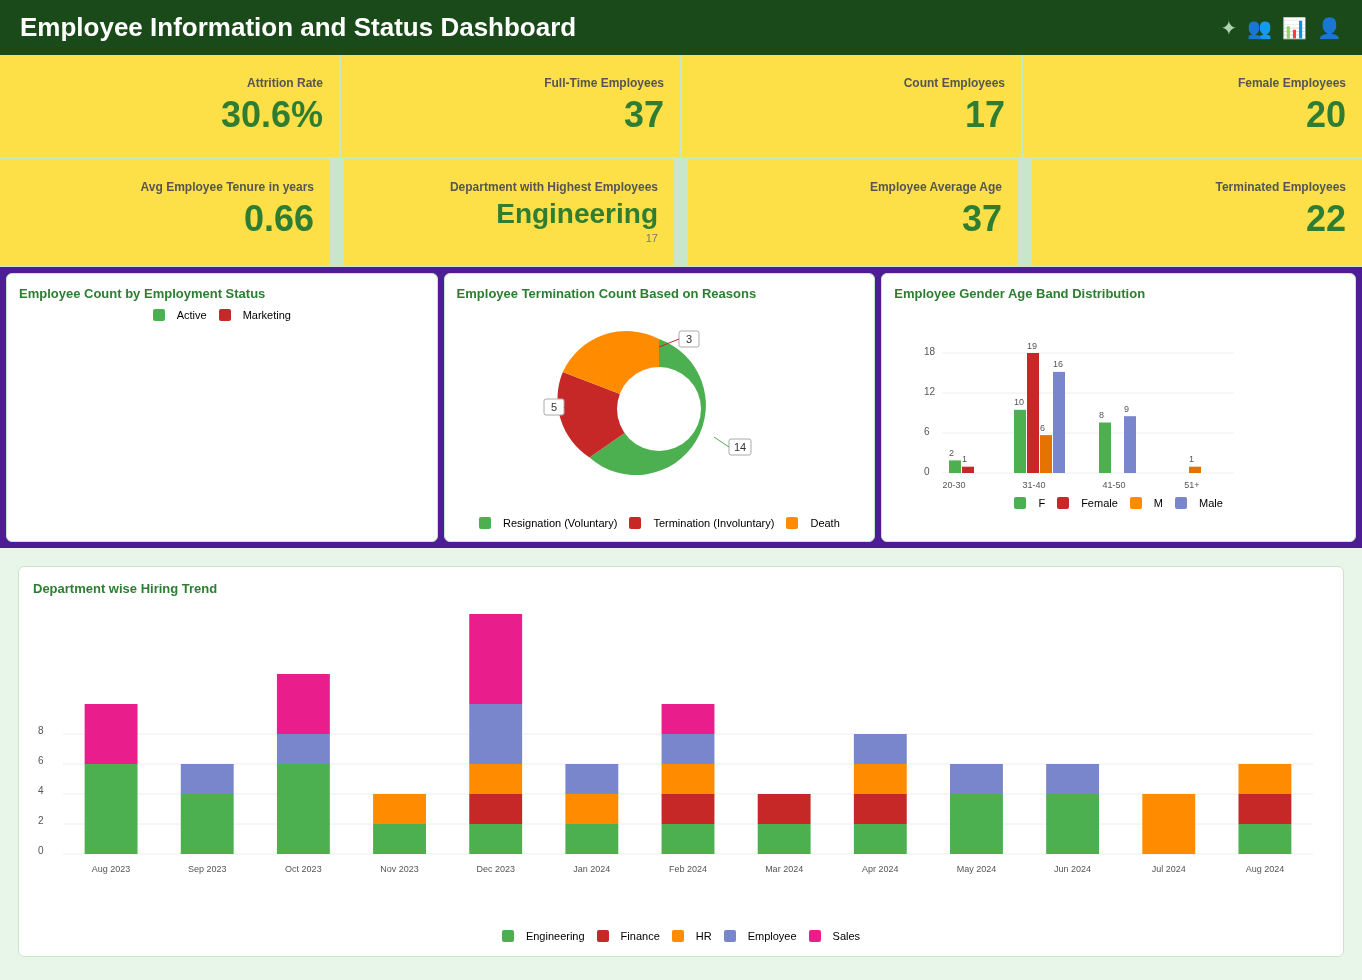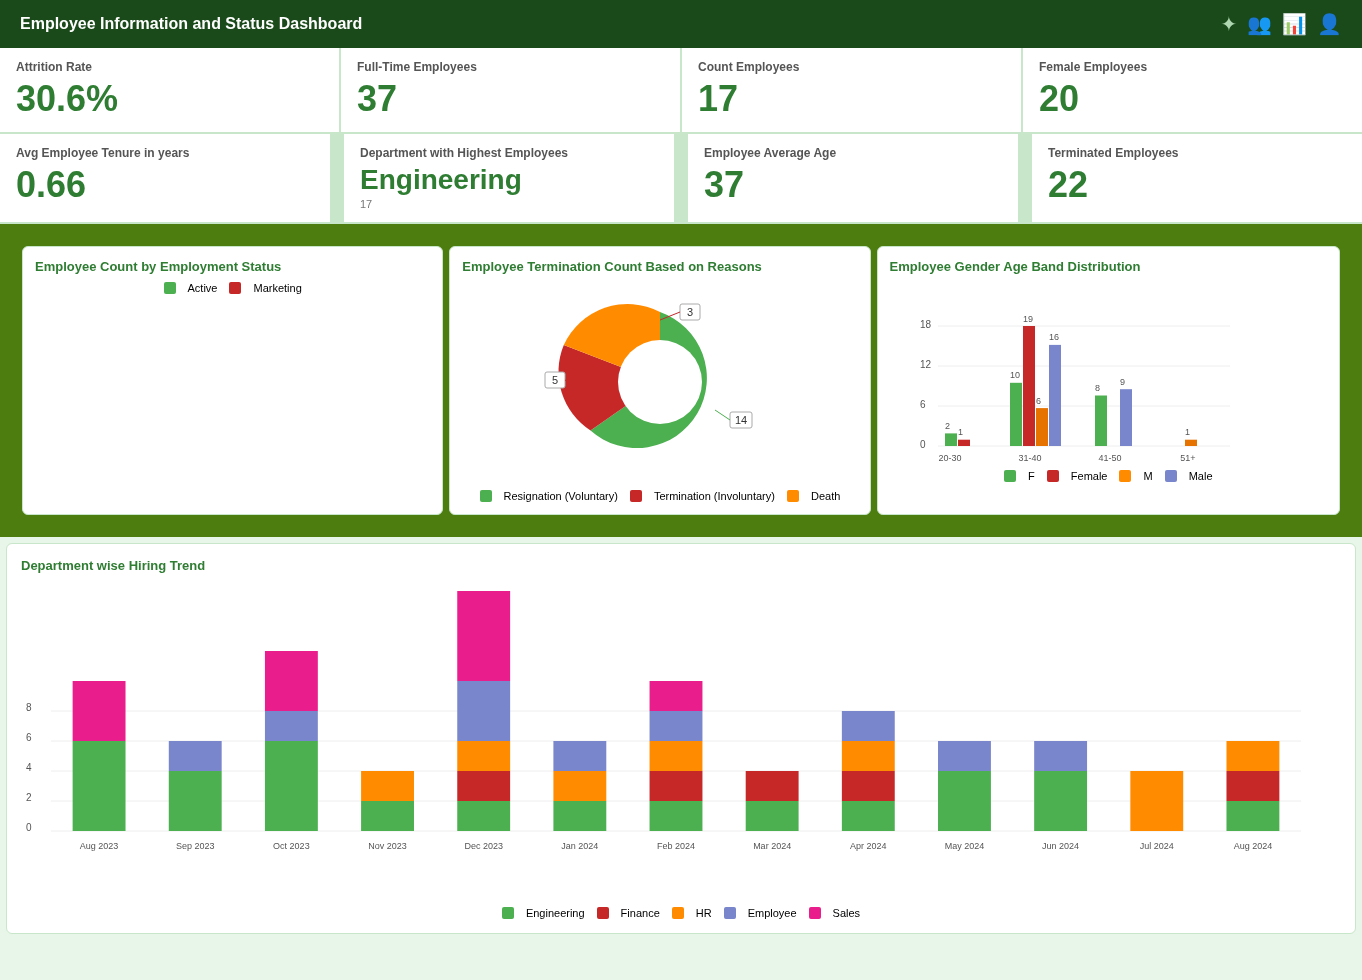--- a/index.html
+++ b/index.html
@@ -6,64 +6,64 @@
     body { font-family: Arial, sans-serif; background: #e8f5e9; }
 
     .header {
       background: #1a4a1a;
       color: white;
       padding: 12px 20px;
       display: flex;
       align-items: center;
       justify-content: space-between;
     }
-    .header-title { font-size: 16px; font-weight: bold; }
+    .header-title { font-size: 26px; font-weight: bold; }
     .header-icons { display: flex; gap: 10px; align-items: center; color: #aed6b0; font-size: 20px; }
 
     .kpi-row {
       display: grid;
       grid-template-columns: repeat(4, 1fr);
       gap: 2px;
       background: #c8e6c9;
       border-bottom: 2px solid #c8e6c9;
     }
     .kpi-card {
-      background: #ffffff;
-      padding: 12px 16px;
-      text-align: left;
+      background: #fde047;
+      padding: 21px 16px;
+      text-align: right;
     }
     .kpi-label { font-size: 12px; color: #555; font-weight: 600; margin-bottom: 4px; }
     .kpi-value { font-size: 36px; font-weight: bold; color: #2e7d32; }
     .kpi-sub { font-size: 11px; color: #777; margin-top: 2px; }
 
     .kpi-row2 {
       display: grid;
       grid-template-columns: repeat(4, 1fr);
       gap: 14px;
       background: #c8e6c9;
       border-bottom: 2px solid #c8e6c9;
     }
 
     .charts-row {
       display: grid;
       grid-template-columns: 1fr 1fr 1.1fr;
       gap: 6px;
-      padding: 22px;
-      background: #4d7c0f;
+      padding: 6px;
+      background: #4c1d95;
     }
     .chart-card {
       background: white;
       border-radius: 6px;
       padding: 12px;
       border: 1px solid #c8e6c9;
     }
     .chart-title { font-size: 13px; font-weight: bold; color: #2e7d32; margin-bottom: 8px; }
 
     .bottom-row {
-      margin: 6px;
+      margin: 18px;
       background: white;
       border-radius: 6px;
       padding: 14px;
       border: 1px solid #c8e6c9;
     }
 
     
     svg { display: block; }
 
     .legend { display: flex; gap: 12px; justify-content: center; margin-top: 8px; flex-wrap: wrap; }

